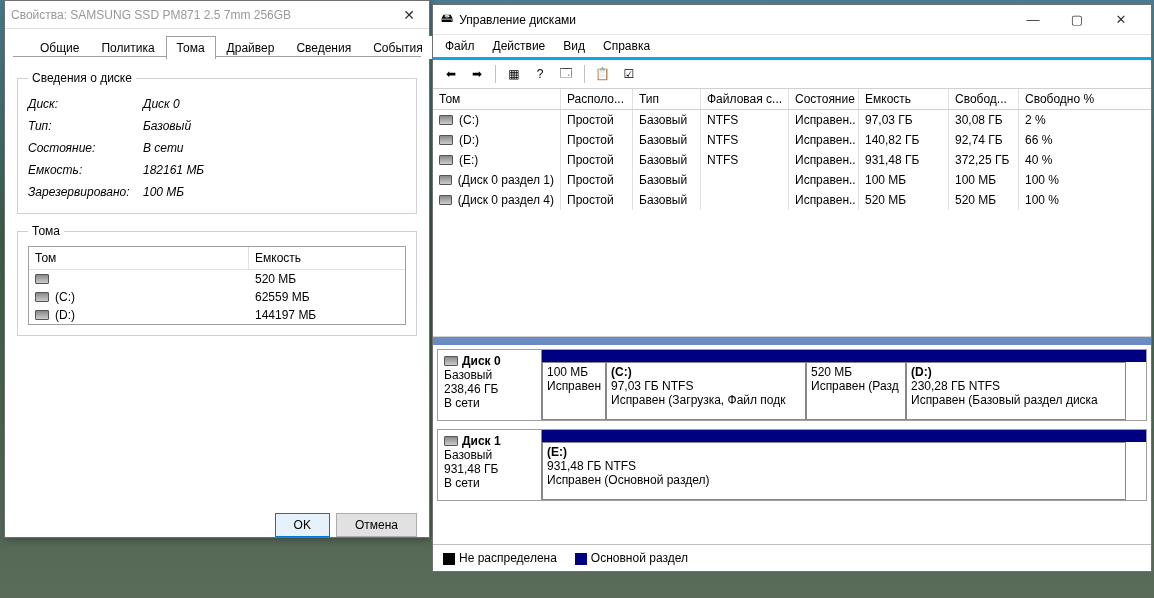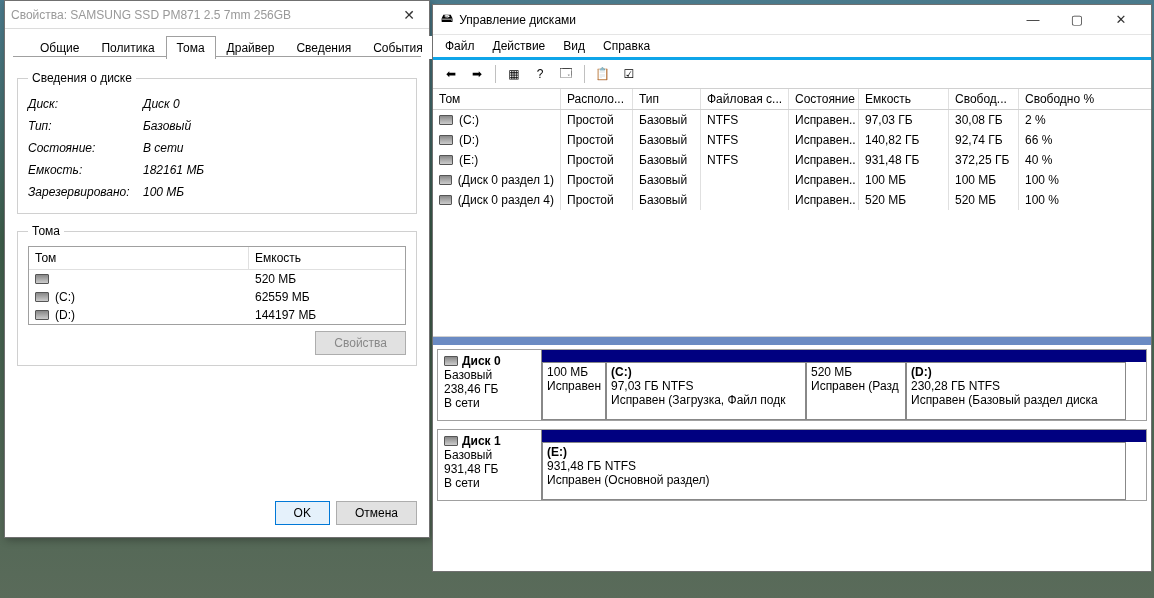--- a/index.html
+++ b/index.html
@@ -20,21 +20,21 @@
 .info-label { width: 115px; }
 .vol-table { border: 1px solid #a0a0a0; width: 100%; }
 .vol-head { display: flex; background: #fff; border-bottom: 1px solid #e0e0e0; }
 .vol-head div { padding: 4px 6px; border-right: 1px solid #e0e0e0; }
 .vol-row { display: flex; padding: 2px 6px; }
 .vol-row .c1 { width: 220px; display: flex; align-items: center; gap: 6px; }
 .drive-icon { width: 14px; height: 10px; background: linear-gradient(#888, #ccc); border: 1px solid #555; display: inline-block; border-radius: 1px; }
 .props-btn-row { display: flex; justify-content: flex-end; margin-top: 6px; }
 .btn { border: 1px solid #adadad; background: #e1e1e1; padding: 4px 18px; margin-left: 6px; cursor: default; }
 .btn:disabled { color: #888; }
-.dialog-buttons { position: absolute; bottom: 12px; right: 12px; display: flex; }
+.dialog-buttons { position: absolute; bottom: 0; right: 12px; display: flex; }
 
 
 .dm-window { position: absolute; left: 432px; top: 4px; width: 720px; height: 568px; background: #fff; border: 1px solid #707070; display: flex; flex-direction: column; }
 .dm-title { height: 30px; background: #fff; border-bottom: 1px solid #e5e5e5; display: flex; align-items: center; padding: 0 8px; }
 .win-btns { margin-left: auto; display: flex; }
 .win-btns span { width: 44px; text-align: center; color: #333; font-size: 13px; padding: 6px 0; }
 .dm-menu { display: flex; gap: 18px; padding: 4px 12px; border-bottom: 3px solid #0ea5e9; }
 .dm-toolbar { display: flex; gap: 6px; padding: 4px 8px; border-bottom: 1px solid #d0d0d0; align-items: center; }
 .tb-icon { width: 20px; height: 20px; display: inline-flex; align-items: center; justify-content: center; border: 1px solid transparent; }
 .tb-sep { width: 1px; height: 18px; background: #c0c0c0; margin: 0 2px; }
@@ -125,23 +125,20 @@
             </div>
             <div class="vol-row">
               <div class="c1">
                 <span class="drive-icon"></span>
                 <span>(D:)</span>
               </div>
               <div>144197 МБ</div>
             </div>
           </div>
       </div>
-      <div class="props-btn-row">
-        <button class="btn" disabled="">Свойства</button>
-      </div>
     </fieldset>
   </div>
   <div class="dialog-buttons">
     <button class="btn" style="background:#e5f1fb;border-color:#0078d7">OK</button>
     <button class="btn">Отмена</button>
   </div>
 </div>
 
 <div class="dm-window">
   <div class="dm-title">
@@ -284,13 +281,17 @@
         </div>
         <div class="part-strip">
           <div class="part-top"></div>
           <div class="part-cells">
             <div class="part" style="width:584px"><b>(E:)</b><br><span>931,48 ГБ NTFS</span><br><span>Исправен (Основной раздел)</span></div>
           </div>
         </div>
       </div>
     </div>
 
+  <div class="legend-bar">
+    <span><span class="lg-sw lg-black"></span><span>Не распределена</span></span>
+    <span><span class="lg-sw lg-navy"></span><span>Основной раздел</span></span>
+  </div>
 </div>
 
 </body></html>

